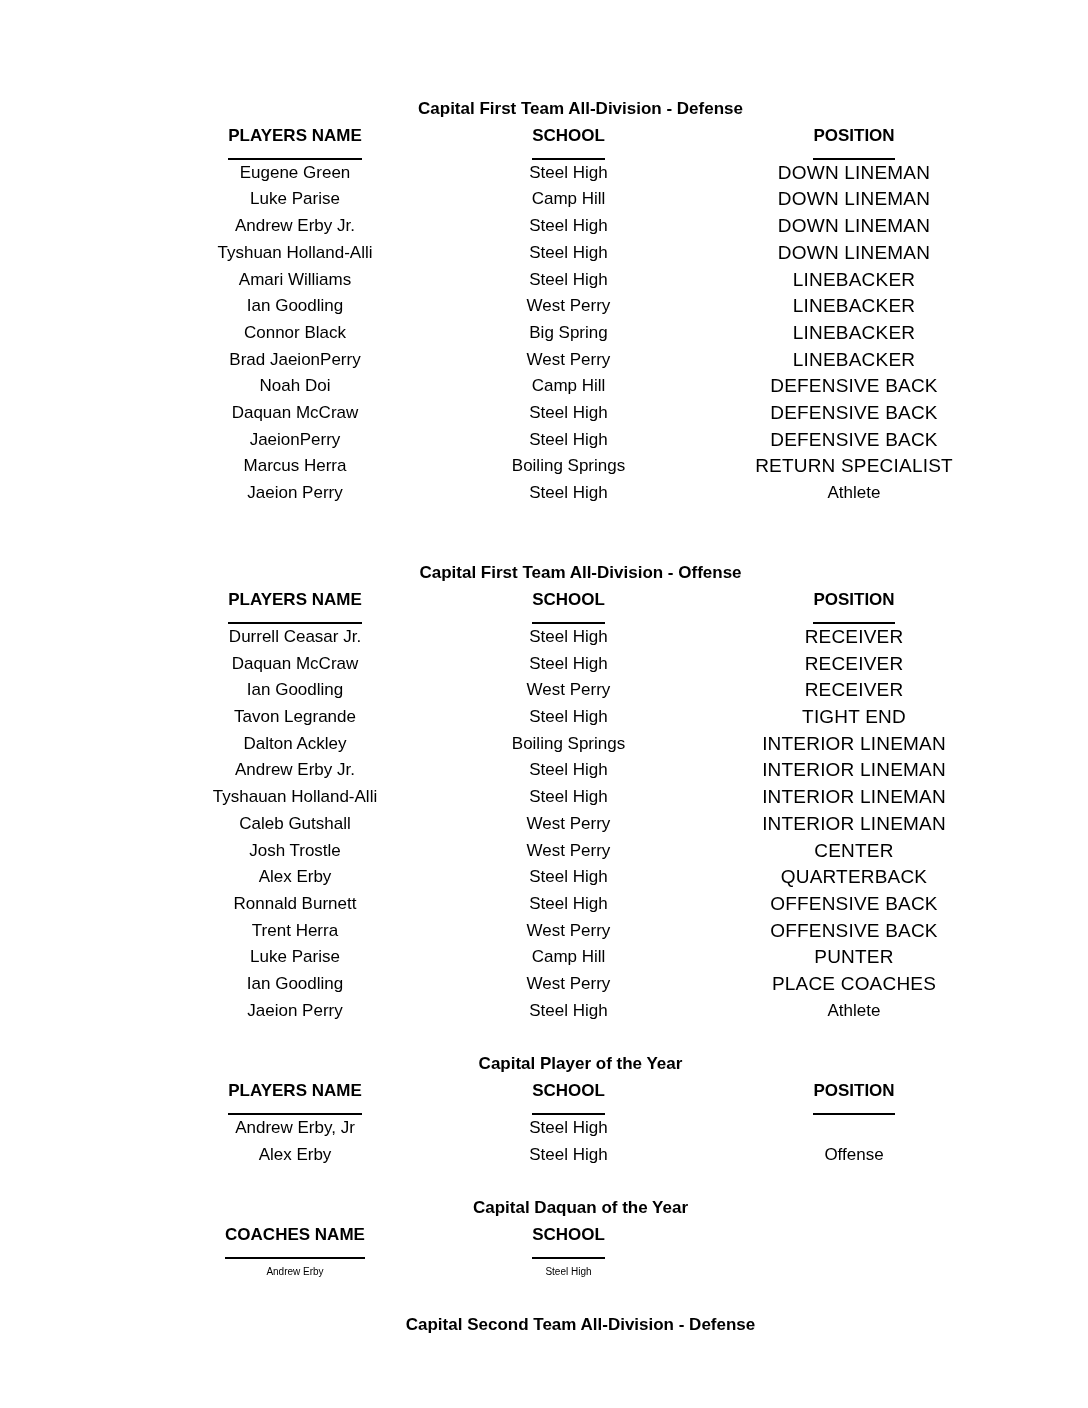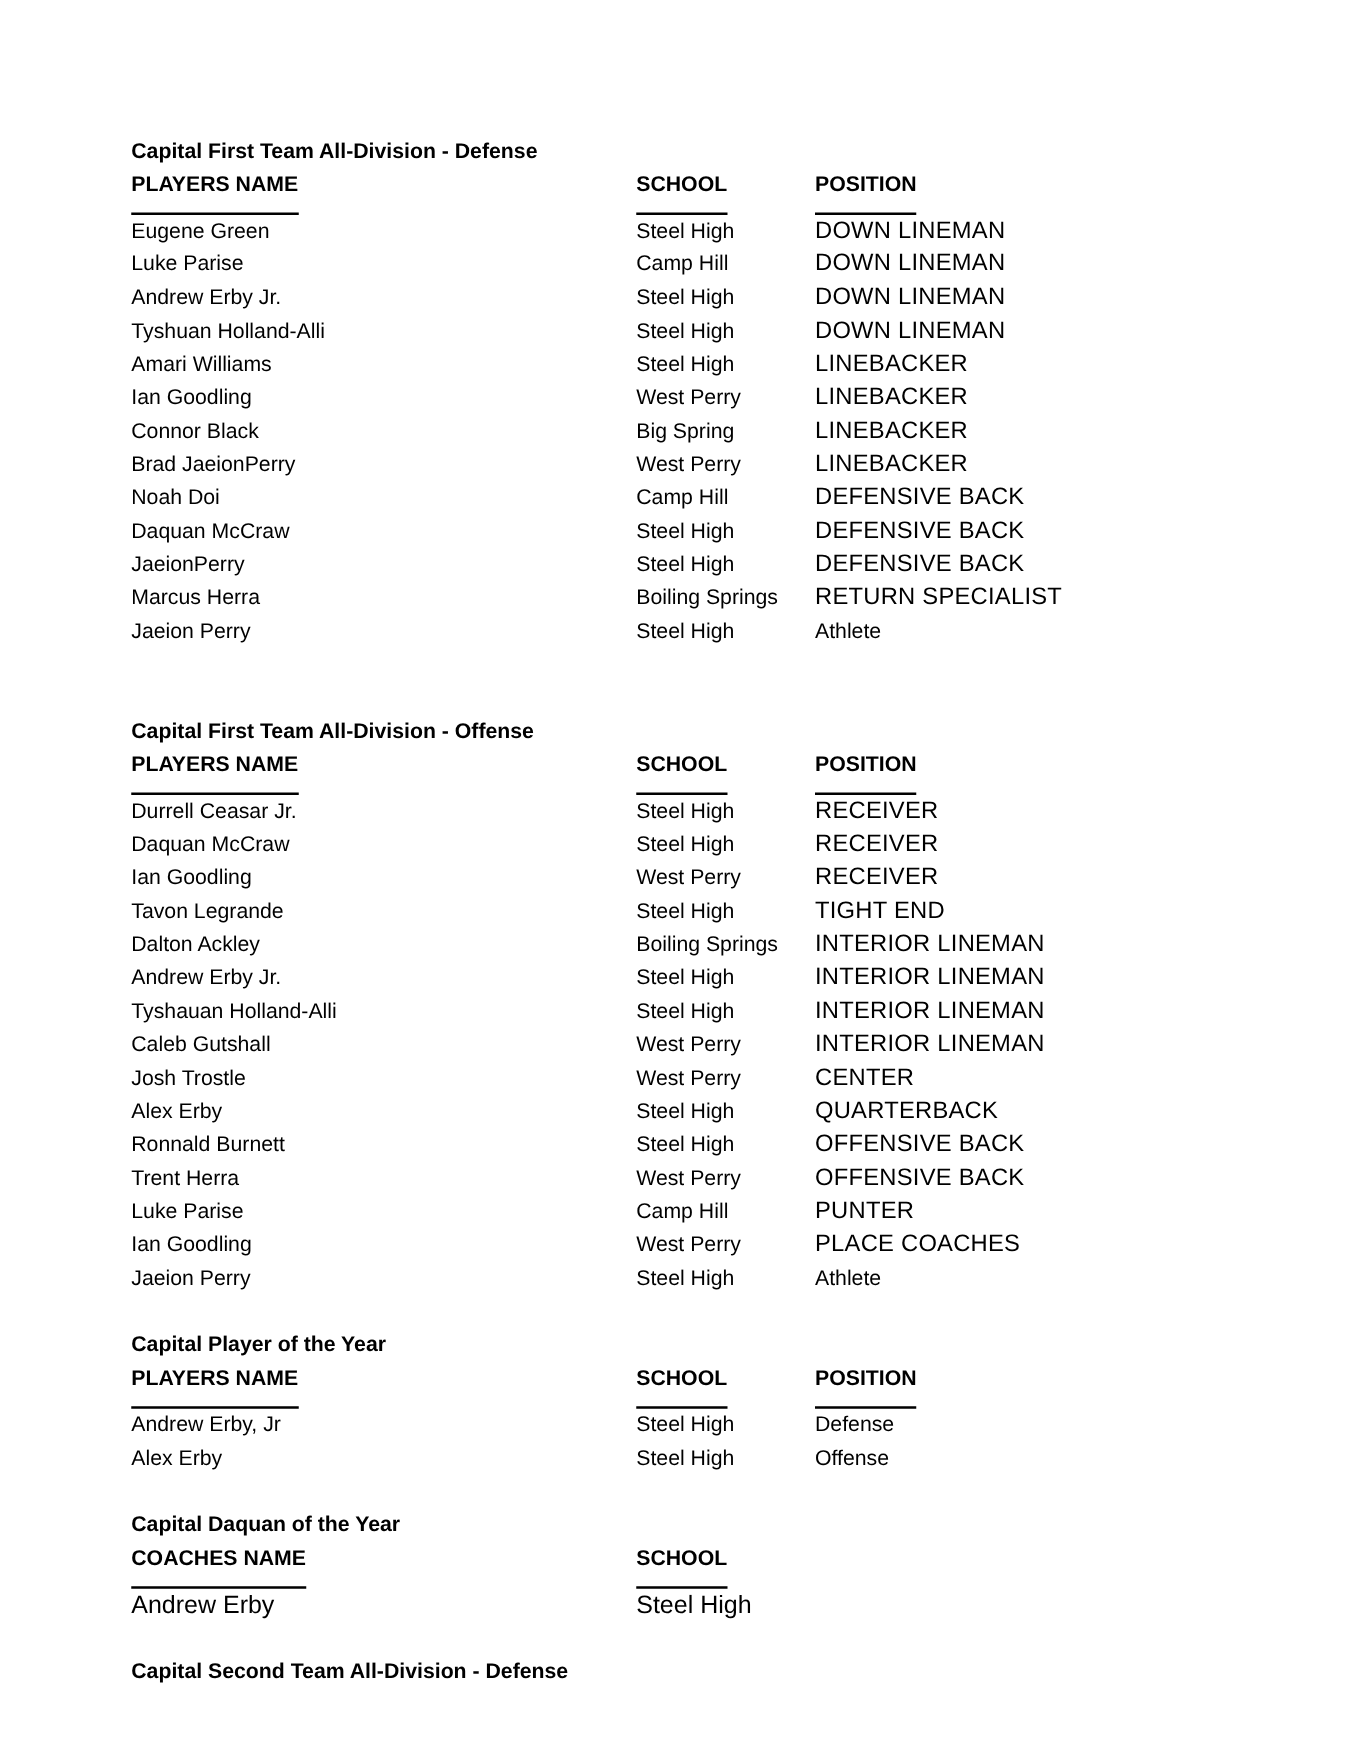--- a/index.html
+++ b/index.html
@@ -11,21 +11,21 @@
     width: 1088px;
     height: 1408px;
     overflow: hidden;
     font-family: "Liberation Sans", sans-serif;
     color: #000000;
     -webkit-font-smoothing: antialiased;
   }
   #doc {
     padding: 96px 20px 0 93px;
   }
-  .section { margin: 12px; }
+  .section { margin: 0; text-align: center; }
   .section.gap1 { margin-top: 26.7px; }
   .section.gap2 { margin-top: 53.4px; }
 
   .section-title {
     font-size: 17px;
     line-height: 26.7px;
     font-weight: 700;
     white-space: nowrap;
   }
 
@@ -40,21 +40,21 @@
     display: inline-block;
     line-height: 20px;
     border-bottom: 2.5px solid #000000;
     padding-bottom: 12px;
   }
   .cell { white-space: nowrap; }
   .cell.caps {
     font-size: 19px;
     letter-spacing: 0.2px;
   }
-  .section.small-rows .row { font-size: 20px; }
+  .section.small-rows .row { font-size: 10px; }
 </style>
 </head>
 <body>
 
 <div id="doc">
     <div class="section">
       <div class="section-title">Capital First Team All-Division - Defense</div>
       <div class="hdr-row">
         <div class="cell"><span class="u">PLAYERS NAME</span></div>
         <div class="cell"><span class="u">SCHOOL</span></div>
@@ -212,21 +212,20 @@
     <div class="section gap1">
       <div class="section-title">Capital Player of the Year</div>
       <div class="hdr-row">
         <div class="cell"><span class="u">PLAYERS NAME</span></div>
         <div class="cell"><span class="u">SCHOOL</span></div>
         <div class="cell"><span class="u">POSITION</span></div>
       </div>
       <div class="row">
         <div class="cell">Andrew Erby, Jr</div>
         <div class="cell">Steel High</div>
-        <div class="cell">Defense</div>
       </div>
       <div class="row">
         <div class="cell">Alex Erby</div>
         <div class="cell">Steel High</div>
         <div class="cell">Offense</div>
       </div>
     </div>
     <div class="section gap1 small-rows">
       <div class="section-title">Capital Daquan of the Year</div>
       <div class="hdr-row">

